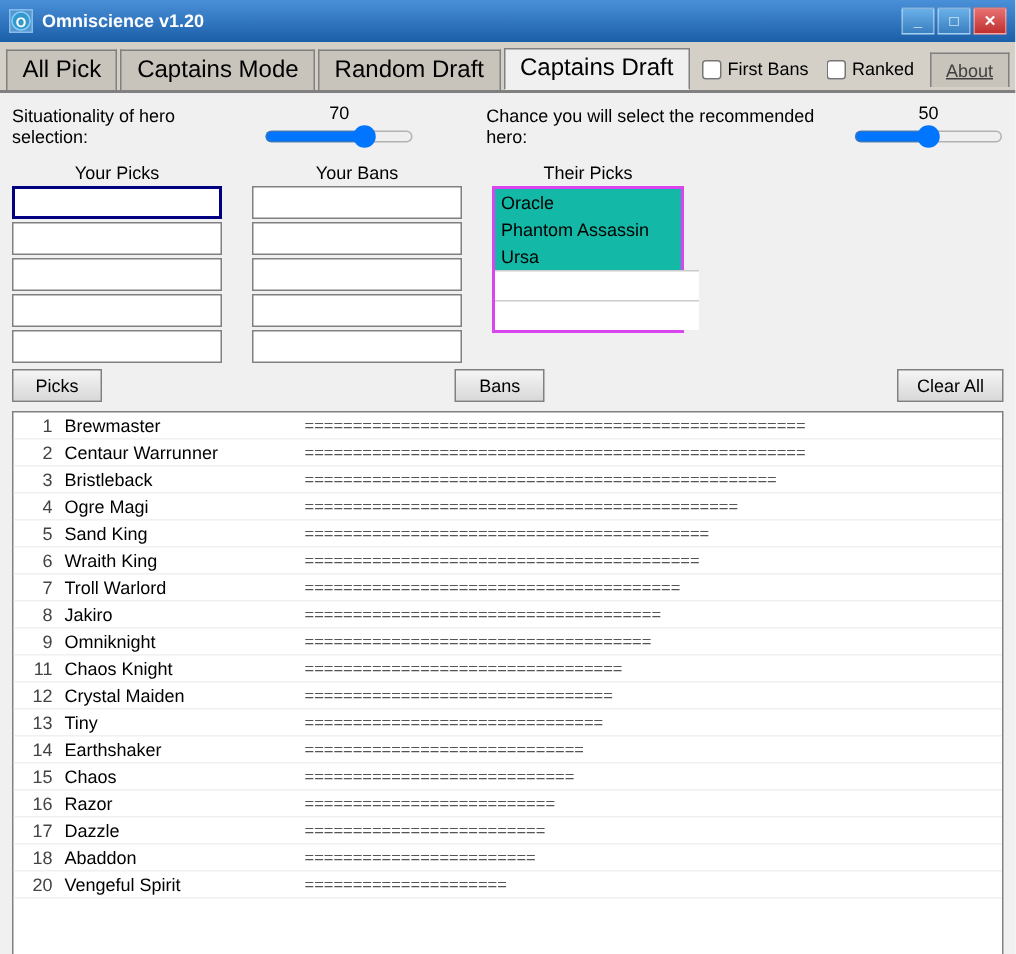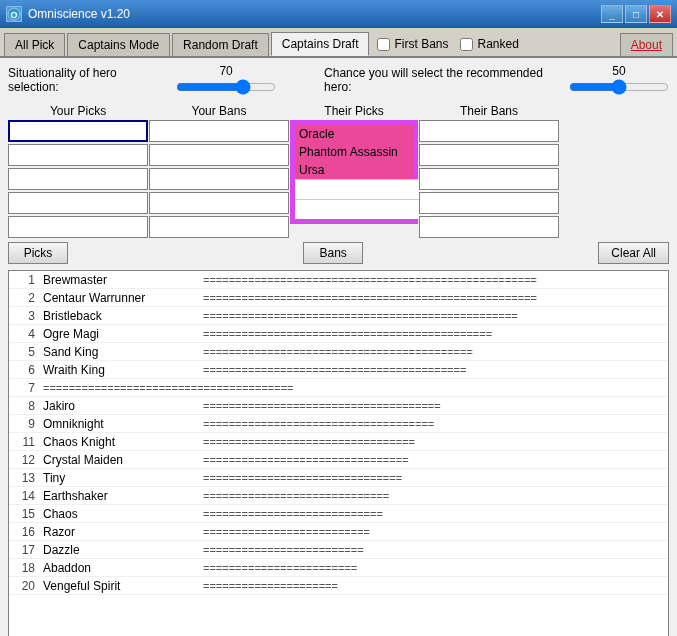--- a/index.html
+++ b/index.html
@@ -31,21 +31,21 @@
       background: #5599cc;
       border: 1px solid #88bbee;
       display: flex;
       align-items: center;
       justify-content: center;
       font-size: 10px;
       color: white;
     }
     .title-bar-title {
       font-size: 12px;
-      font-weight: normal;
+      font-weight: bold;
       color: white;
     }
     .title-bar-controls {
       display: flex;
       gap: 2px;
     }
     .win-btn {
       width: 22px;
       height: 18px;
       border: 1px solid rgba(255,255,255,0.4);
@@ -68,37 +68,37 @@
       padding: 4px 4px 0 4px;
       border-bottom: 2px solid #808080;
     }
     .tab {
       padding: 4px 10px;
       background: #c8c4bc;
       border: 1px solid #808080;
       border-bottom: none;
       margin-right: 2px;
       cursor: pointer;
-      font-size: 12px;
+      font-size: 16px;
       color: #000;
       white-space: nowrap;
     }
     .tab.active {
       background: #f0f0f0;
       border-bottom: 1px solid #f0f0f0;
       z-index: 1;
     }
     .tab-about {
       padding: 4px 10px;
       background: #c8c4bc;
       border: 1px solid #808080;
       border-bottom: none;
       cursor: pointer;
       font-size: 12px;
-      color: #b91c1c;
+      color: #404040;
       text-decoration: underline;
     }
     .tab-analyze {
       padding: 4px 10px;
       background: #c8c4bc;
       border: 1px solid #808080;
       border-bottom: none;
       cursor: pointer;
       font-size: 12px;
       color: #000;
@@ -135,22 +135,22 @@
       border: 1px solid #808080;
       background: white;
       padding: 2px 4px;
       font-size: 12px;
     }
     .pick-input.active {
       border: 2px solid #000080;
     }
     .their-picks-list {
       width: 128px;
-      border: 5px solid #d946ef;
-      background: #ec4899;
+      border: 2px solid #d946ef;
+      background: #14b8a6;
       min-height: 90px;
     }
     .their-picks-list .item {
       padding: 2px 4px;
       font-size: 12px;
     }
     .buttons-row {
       display: flex;
       align-items: center;
       margin-bottom: 4px;
@@ -260,21 +260,21 @@
       <span style="font-size:12px;text-align:center;display:block;">70</span>
       <input type="range" min="0" max="100" value="70" style="">
     </div>
     <span style="margin-left:32px;">Chance you will select the recommended hero:</span>
     <div class="slider-container" style="margin-left:8px;">
       <span style="font-size:12px;text-align:center;display:block;">50</span>
       <input type="range" min="0" max="100" value="50" style="">
     </div>
   </div>
 
-  <div style="display:flex; gap:1px; margin-bottom:4px;">
+  <div style="display:flex; gap:20px; margin-bottom:4px;">
 
     <div class="col-group">
       <span class="col-label">Your Picks</span>
       <input type="text" class="pick-input active" value="" style="">
       <input type="text" class="pick-input" value="" style="">
       <input type="text" class="pick-input" value="" style="">
       <input type="text" class="pick-input" value="" style="">
       <input type="text" class="pick-input" value="" style="">
     </div>
 
@@ -291,28 +291,20 @@
       <span class="col-label">Their Picks</span>
       <div class="their-picks-list">
         <div class="item">Oracle</div>
         <div class="item">Phantom Assassin</div>
         <div class="item">Ursa</div>
         <input type="text" style="width: 136px; border-right: none; border-bottom: none; border-left: none; border-image: initial; border-top: 1px solid rgb(204, 204, 204); padding: 2px 4px;" value="">
         <input type="text" style="width: 136px; border-right: none; border-bottom: none; border-left: none; border-image: initial; border-top: 1px solid rgb(204, 204, 204); padding: 2px 4px;" value="">
       </div>
     </div>
 
-    <div class="col-group">
-      <span class="col-label">Their Bans</span>
-      <input type="text" class="pick-input" value="" style="">
-      <input type="text" class="pick-input" value="" style="">
-      <input type="text" class="pick-input" value="" style="">
-      <input type="text" class="pick-input" value="" style="">
-      <input type="text" class="pick-input" value="" style="">
-    </div>
   </div>
 
   <div class="buttons-row">
     <button class="btn">Picks</button>
     <span style="flex:1;"></span>
     <button class="btn">Bans</button>
     <span style="flex:1;"></span>
     <button class="btn">Clear All</button>
   </div>
 
@@ -343,20 +335,21 @@
       <span class="hero-name">Sand King</span>
       <span class="hero-bar">==========================================</span>
     </div>
         <div class="hero-row">
       <span class="hero-num">6</span>
       <span class="hero-name">Wraith King</span>
       <span class="hero-bar">=========================================</span>
     </div>
         <div class="hero-row">
       <span class="hero-num">7</span>
+      <span class="hero-name">Troll Warlord</span>
       <span class="hero-bar">=======================================</span>
     </div>
         <div class="hero-row">
       <span class="hero-num">8</span>
       <span class="hero-name">Jakiro</span>
       <span class="hero-bar">=====================================</span>
     </div>
         <div class="hero-row">
       <span class="hero-num">9</span>
       <span class="hero-name">Omniknight</span>

